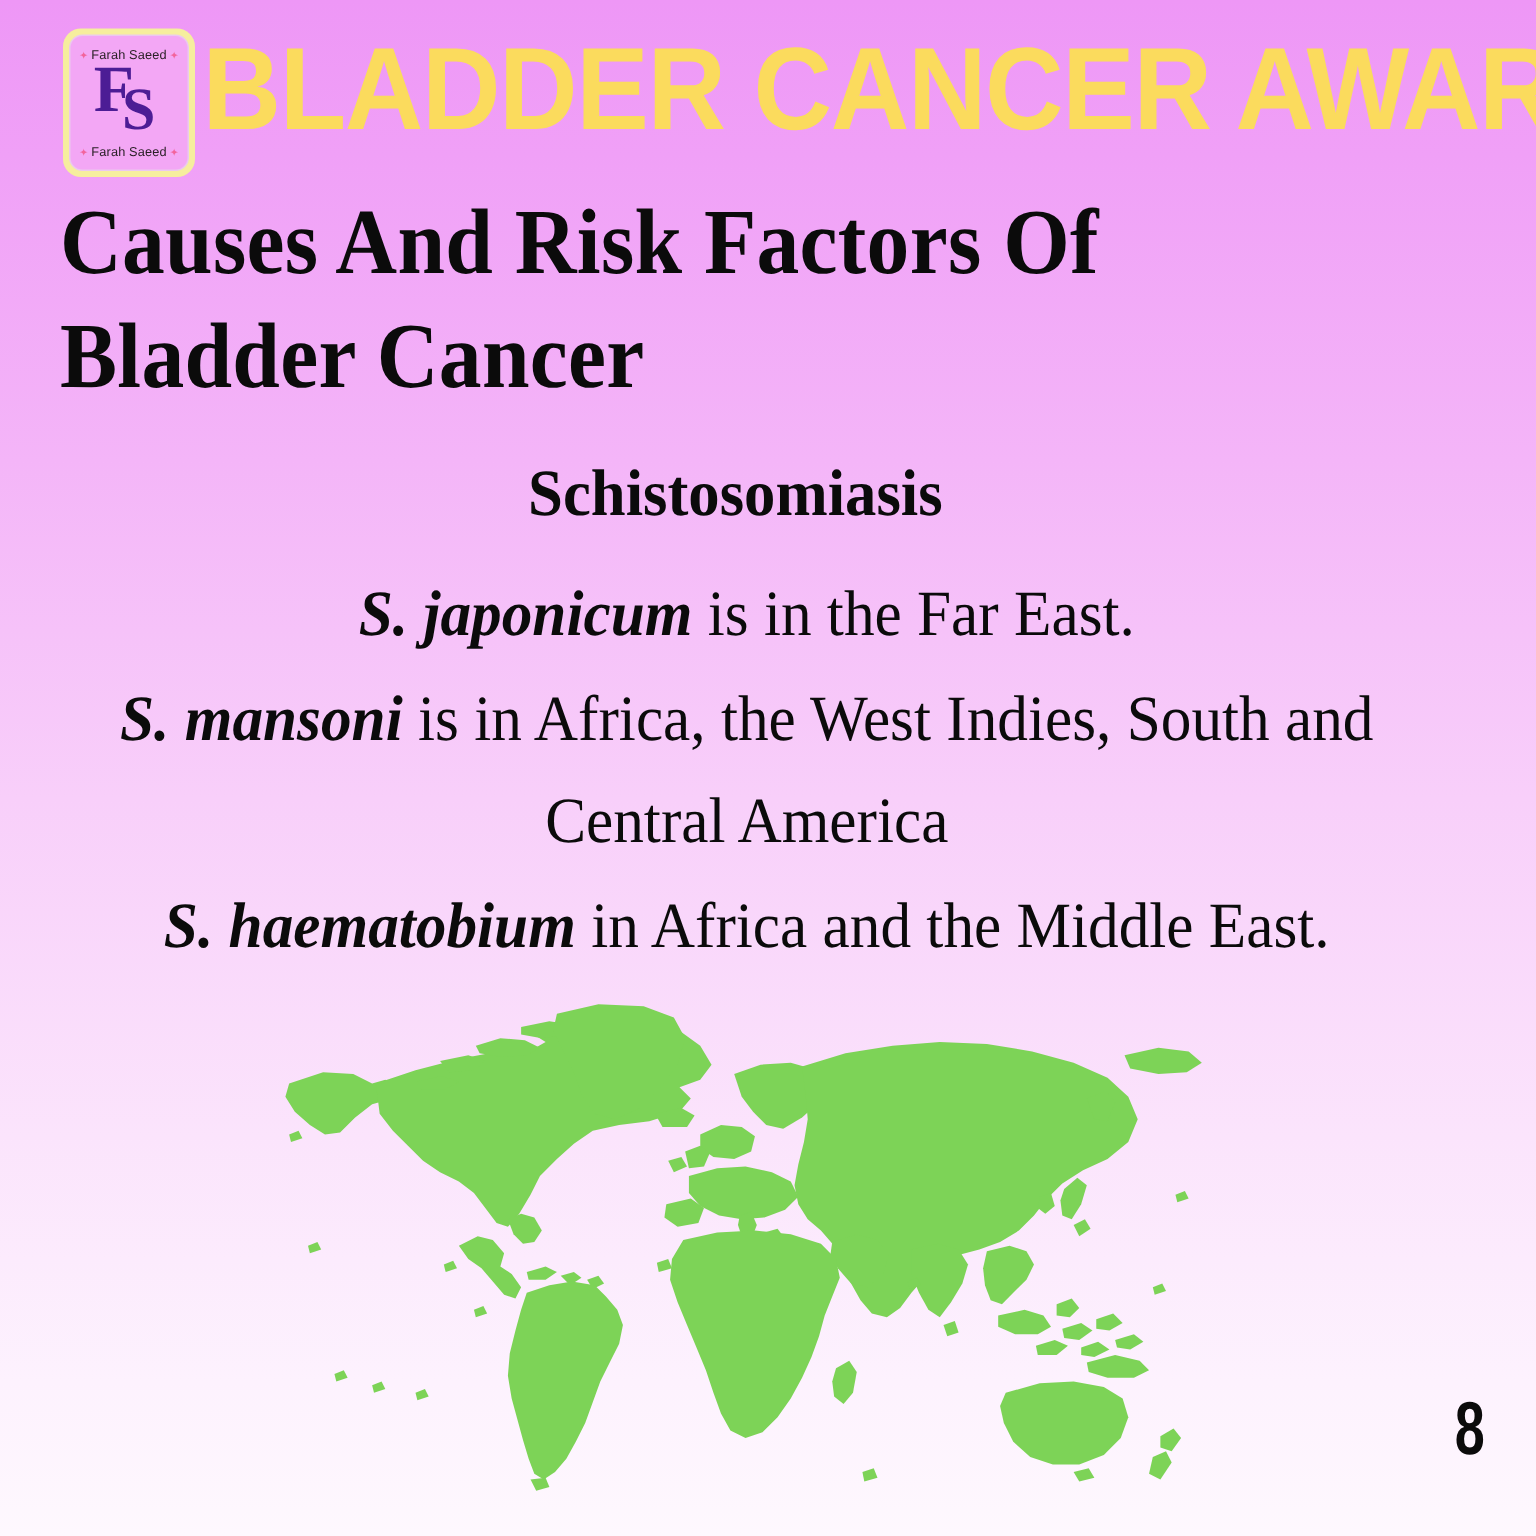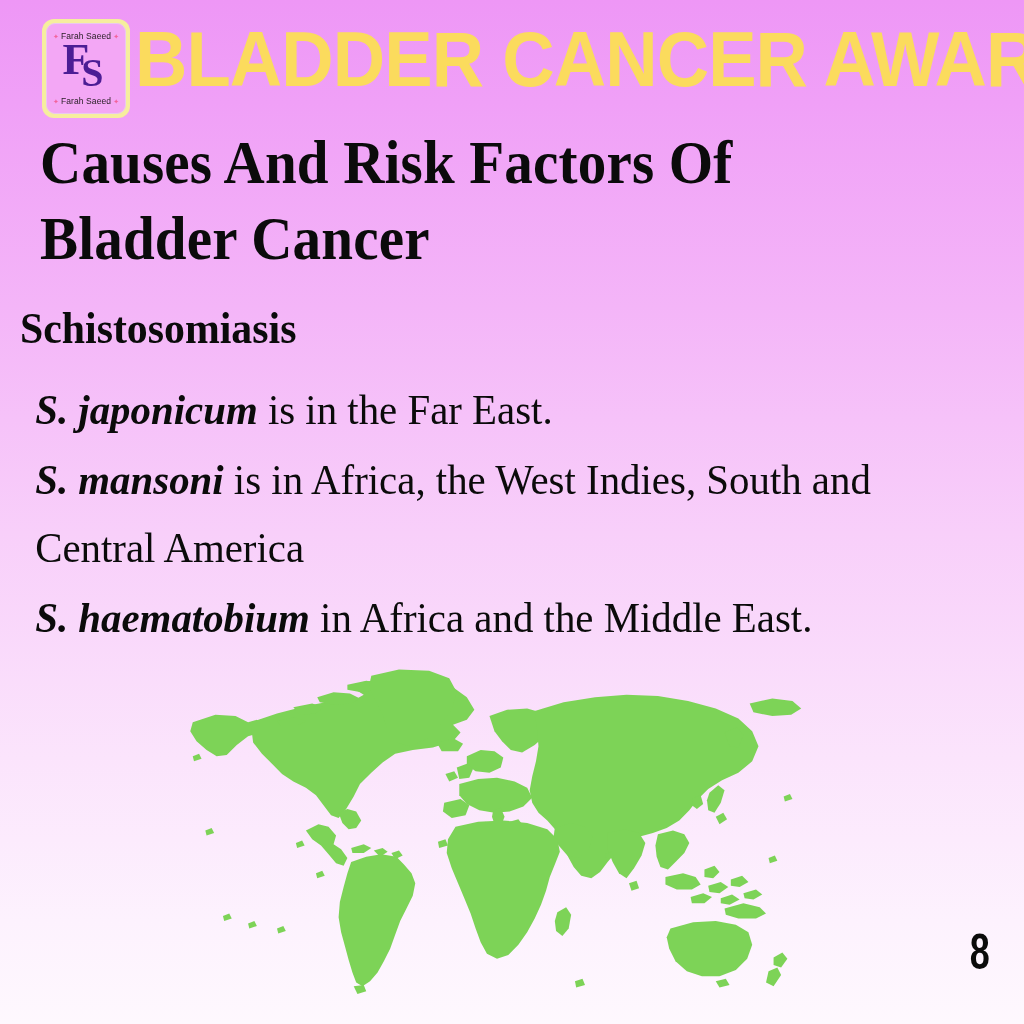--- a/index.html
+++ b/index.html
@@ -132,20 +132,21 @@
     transform: scaleX(0.92);
     transform-origin: left top;
   }
 
   
   #body-block {
     position: absolute;
     left: 20px;
     top: 300px;
     width: 990px;
+    text-align: center;
   }
   #section-heading {
     font-family: "Liberation Serif", serif;
     font-weight: bold;
     font-size: 44px;
     line-height: 58px;
     color: #0B0B0B;
     margin: 0 0 18px 0;
     transform: scaleX(0.95);
     transform-origin: left top;

